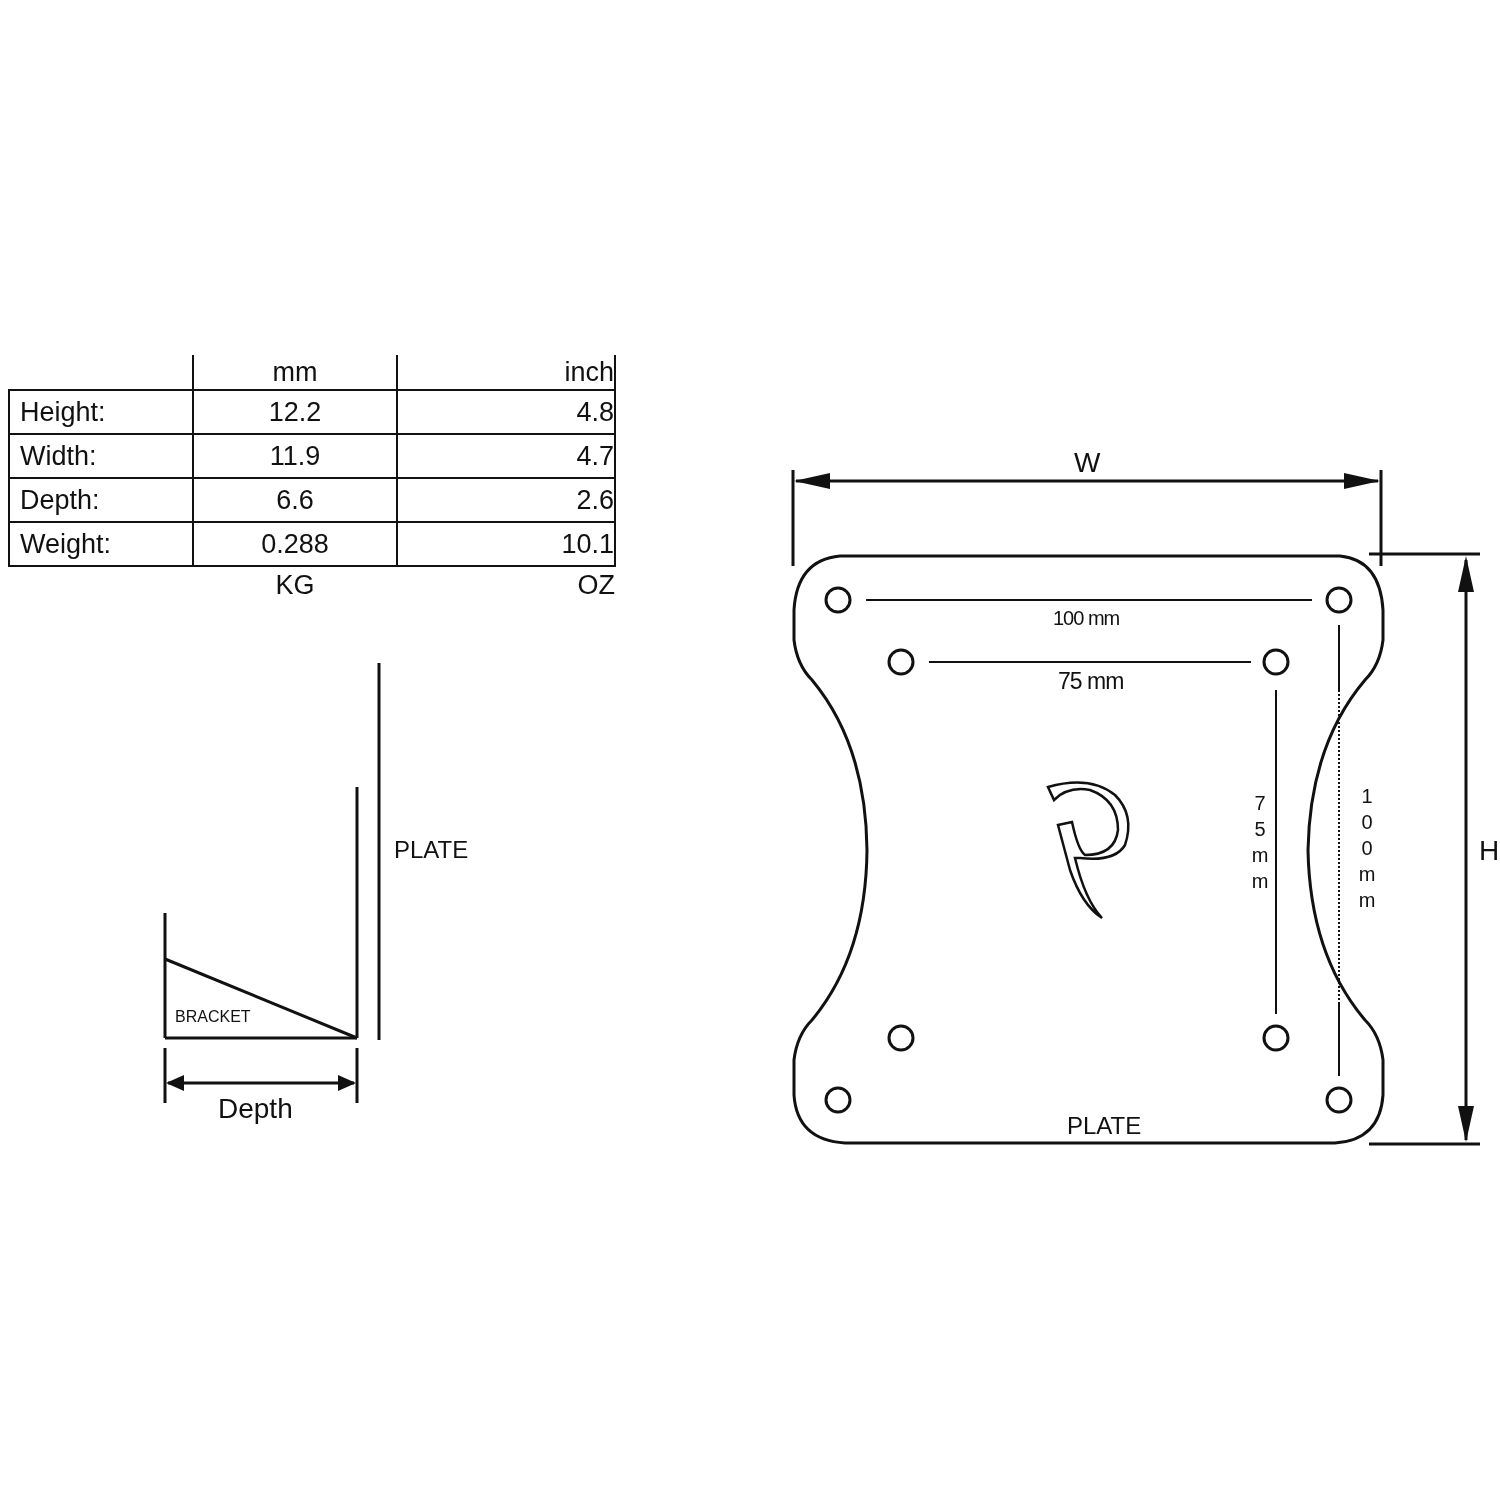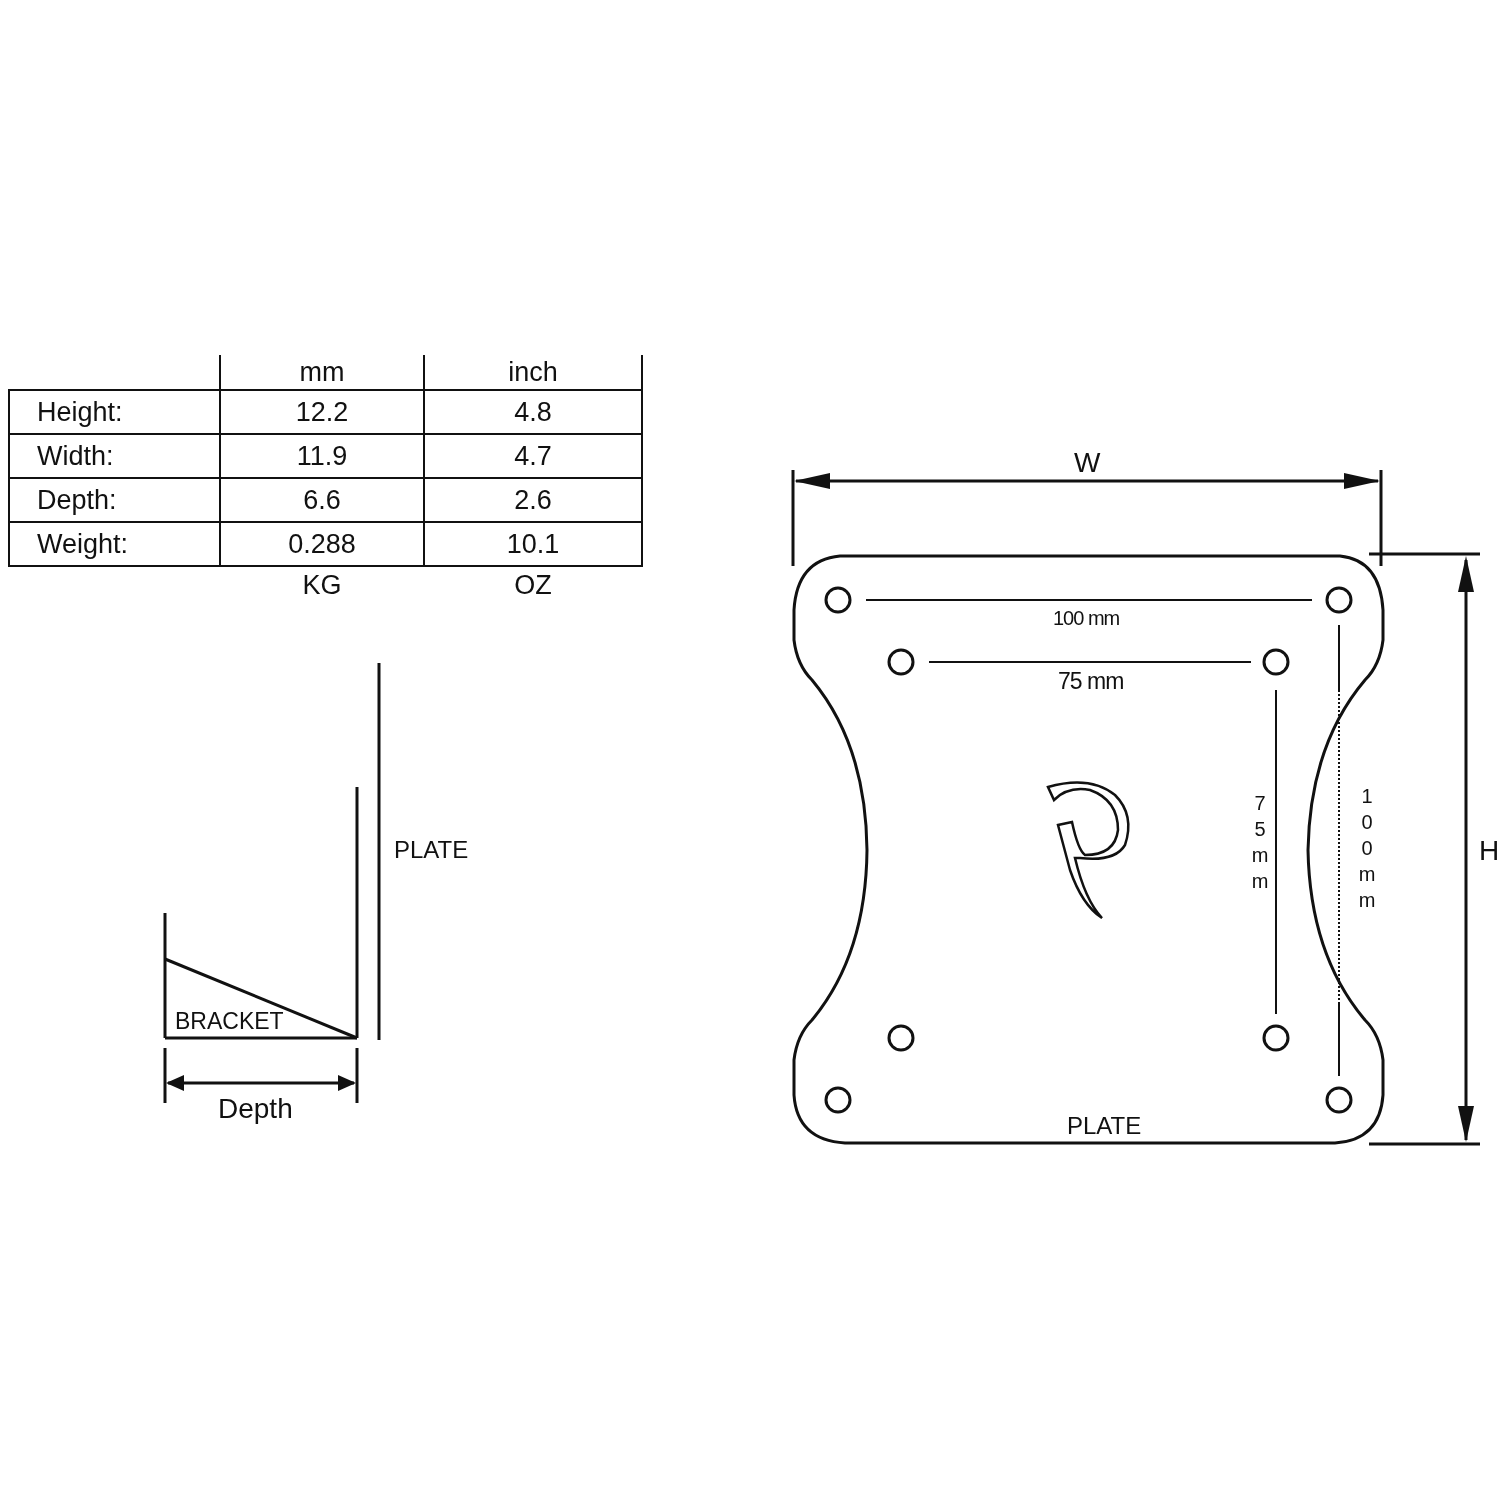--- a/index.html
+++ b/index.html
@@ -1,23 +1,23 @@
 <!DOCTYPE html>
 <html><head>
 <meta charset="utf-8">
 <style>
   html, body { margin: 0; padding: 0; background: #ffffff; }
   body { width: 1500px; height: 1499px; position: relative; overflow: hidden;
          font-family: "Liberation Sans", "DejaVu Sans", sans-serif; color: #111; }
   .abs { position: absolute; }
   table.spec { position: absolute; left: 8px; top: 355px; border-collapse: collapse; }
   table.spec td { height: 42px; padding: 0; font-size: 27px; line-height: 1; }
-  table.spec td.lbl { width: 211px; padding-left: 27px; box-sizing: border-box; }
+  table.spec td.lbl { width: 184px; padding-left: 10px; box-sizing: border-box; }
   table.spec td.c1 { width: 202px; text-align: center; }
-  table.spec td.c2 { width: 216px; text-align: center; }
+  table.spec td.c2 { width: 216px; text-align: right; }
   .hdr-row td { height: 34px !important; border-left: 2px solid #111; border-right: 2px solid #111; }
   .hdr-row td.lbl { border-left: none; }
   .body-row td { border: 2px solid #111; }
   .unit-row td { height: 36px !important; border: none; font-size: 27px; }
   .svgwrap { position: absolute; left: 0; top: 0; width: 1500px; height: 1499px; }
   .txt { position: absolute; white-space: nowrap; }
 </style>
 </head>
 <body>
 
@@ -126,21 +126,21 @@
     <line x1="1339" y1="690" x2="1339" y2="1002" stroke-width="2" stroke-dasharray="2,2"></line>
     <line x1="1339" y1="1002" x2="1339" y2="1076" stroke-width="2"></line>
 
     <g stroke-width="2.5">
       <path d="M1048,787 Q1090,775 1115,795 Q1135,815 1125,845 Q1115,862 1080,858 L1075,858 Q1085,900 1102,918 Q1082,905 1070,870 L1058,825 L1072,822 Q1078,850 1085,855 Q1115,855 1118,830 Q1118,800 1090,790 Q1068,786 1054,800 Z"></path>
     </g>
   </g>
 </svg>
 
 <div class="txt" style="left:394px; top:836px; font-size:24px;">PLATE</div>
-<div class="txt" style="left:175px; top:1008px; font-size:23px;">BRACKET</div>
+<div class="txt" style="left:175px; top:1008px; font-size:16px;">BRACKET</div>
 <div class="txt" style="left:218px; top:1093px; font-size:28px;">Depth</div>
 
 <div class="txt" style="left:1074px; top:447px; font-size:28px;">W</div>
 <div class="txt" style="left:1479px; top:835px; font-size:28px;">H</div>
 <div class="txt" style="left:1053px; top:607px; font-size:20px; letter-spacing:-1px;">100 mm</div>
 <div class="txt" style="left:1058px; top:668px; font-size:23px; letter-spacing:-1px;">75 mm</div>
 <div class="txt" style="left:1067px; top:1112px; font-size:24px;">PLATE</div>
 
 <div class="abs" style="left:1250px; top:790px; width:20px; text-align:center; font-size:20px; line-height:26px;">
   <div>7</div>

